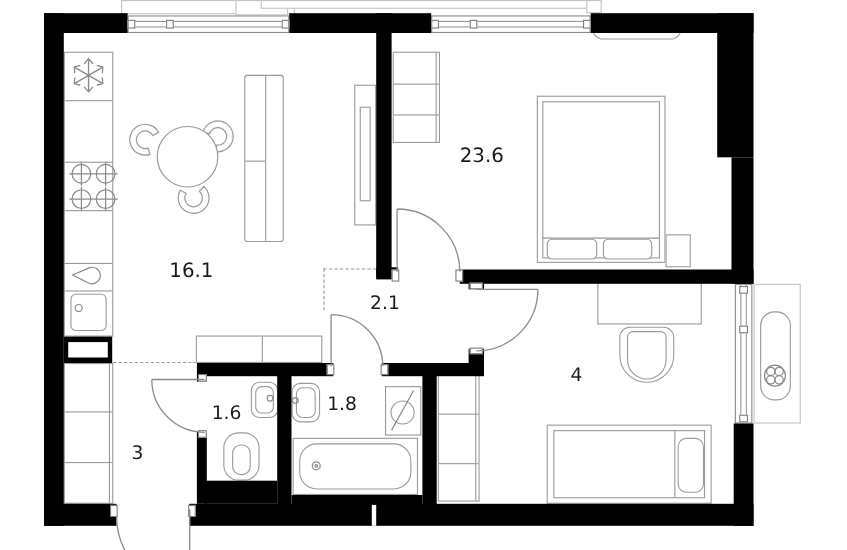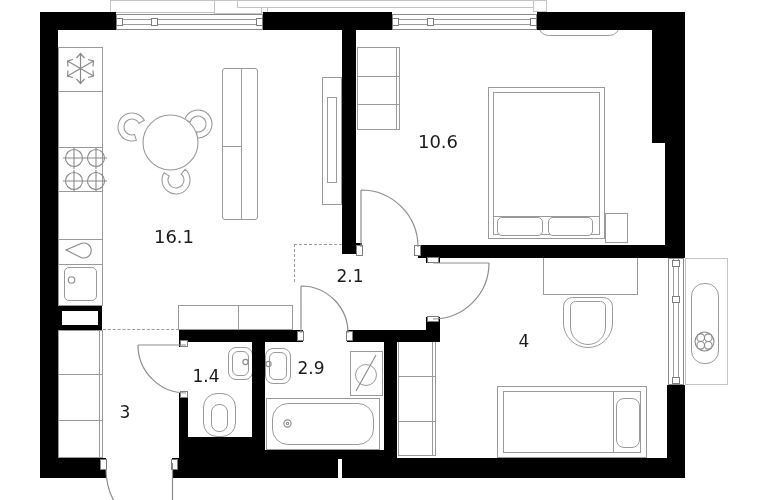--- a/index.html
+++ b/index.html
@@ -199,21 +199,21 @@
     </g>
     <g stroke="#8a8a8a" stroke-width="1.1">
       <circle cx="245.5" cy="362" r="2.6"></circle>
       <circle cx="268.5" cy="364" r="2.6"></circle>
       <circle cx="287.5" cy="423.5" r="3.6"></circle>
       <circle cx="287.5" cy="423.5" r="1.2"></circle>
     </g>
     <line x1="493" y1="216.5" x2="600" y2="216.5" stroke="#9a9a9a" stroke-width="1"></line>
   </svg>
 
-  <div class="lbl big" style="left:150px;top:227px">16.1</div>
-  <div class="lbl big" style="left:414px;top:132px">10.6</div>
+  <div class="lbl big" style="left:150px;top:237px">16.1</div>
+  <div class="lbl big" style="left:414px;top:132px">23.6</div>
   <div class="lbl" style="left:326px;top:267px">2.1</div>
   <div class="lbl" style="left:101px;top:403px">3</div>
-  <div class="lbl" style="left:182px;top:367px">1.4</div>
-  <div class="lbl" style="left:287px;top:359px">2.9</div>
+  <div class="lbl" style="left:182px;top:367px">1.6</div>
+  <div class="lbl" style="left:287px;top:359px">1.8</div>
   <div class="lbl" style="left:500px;top:332px">4</div>
 
 </div>
 
 </body></html>

